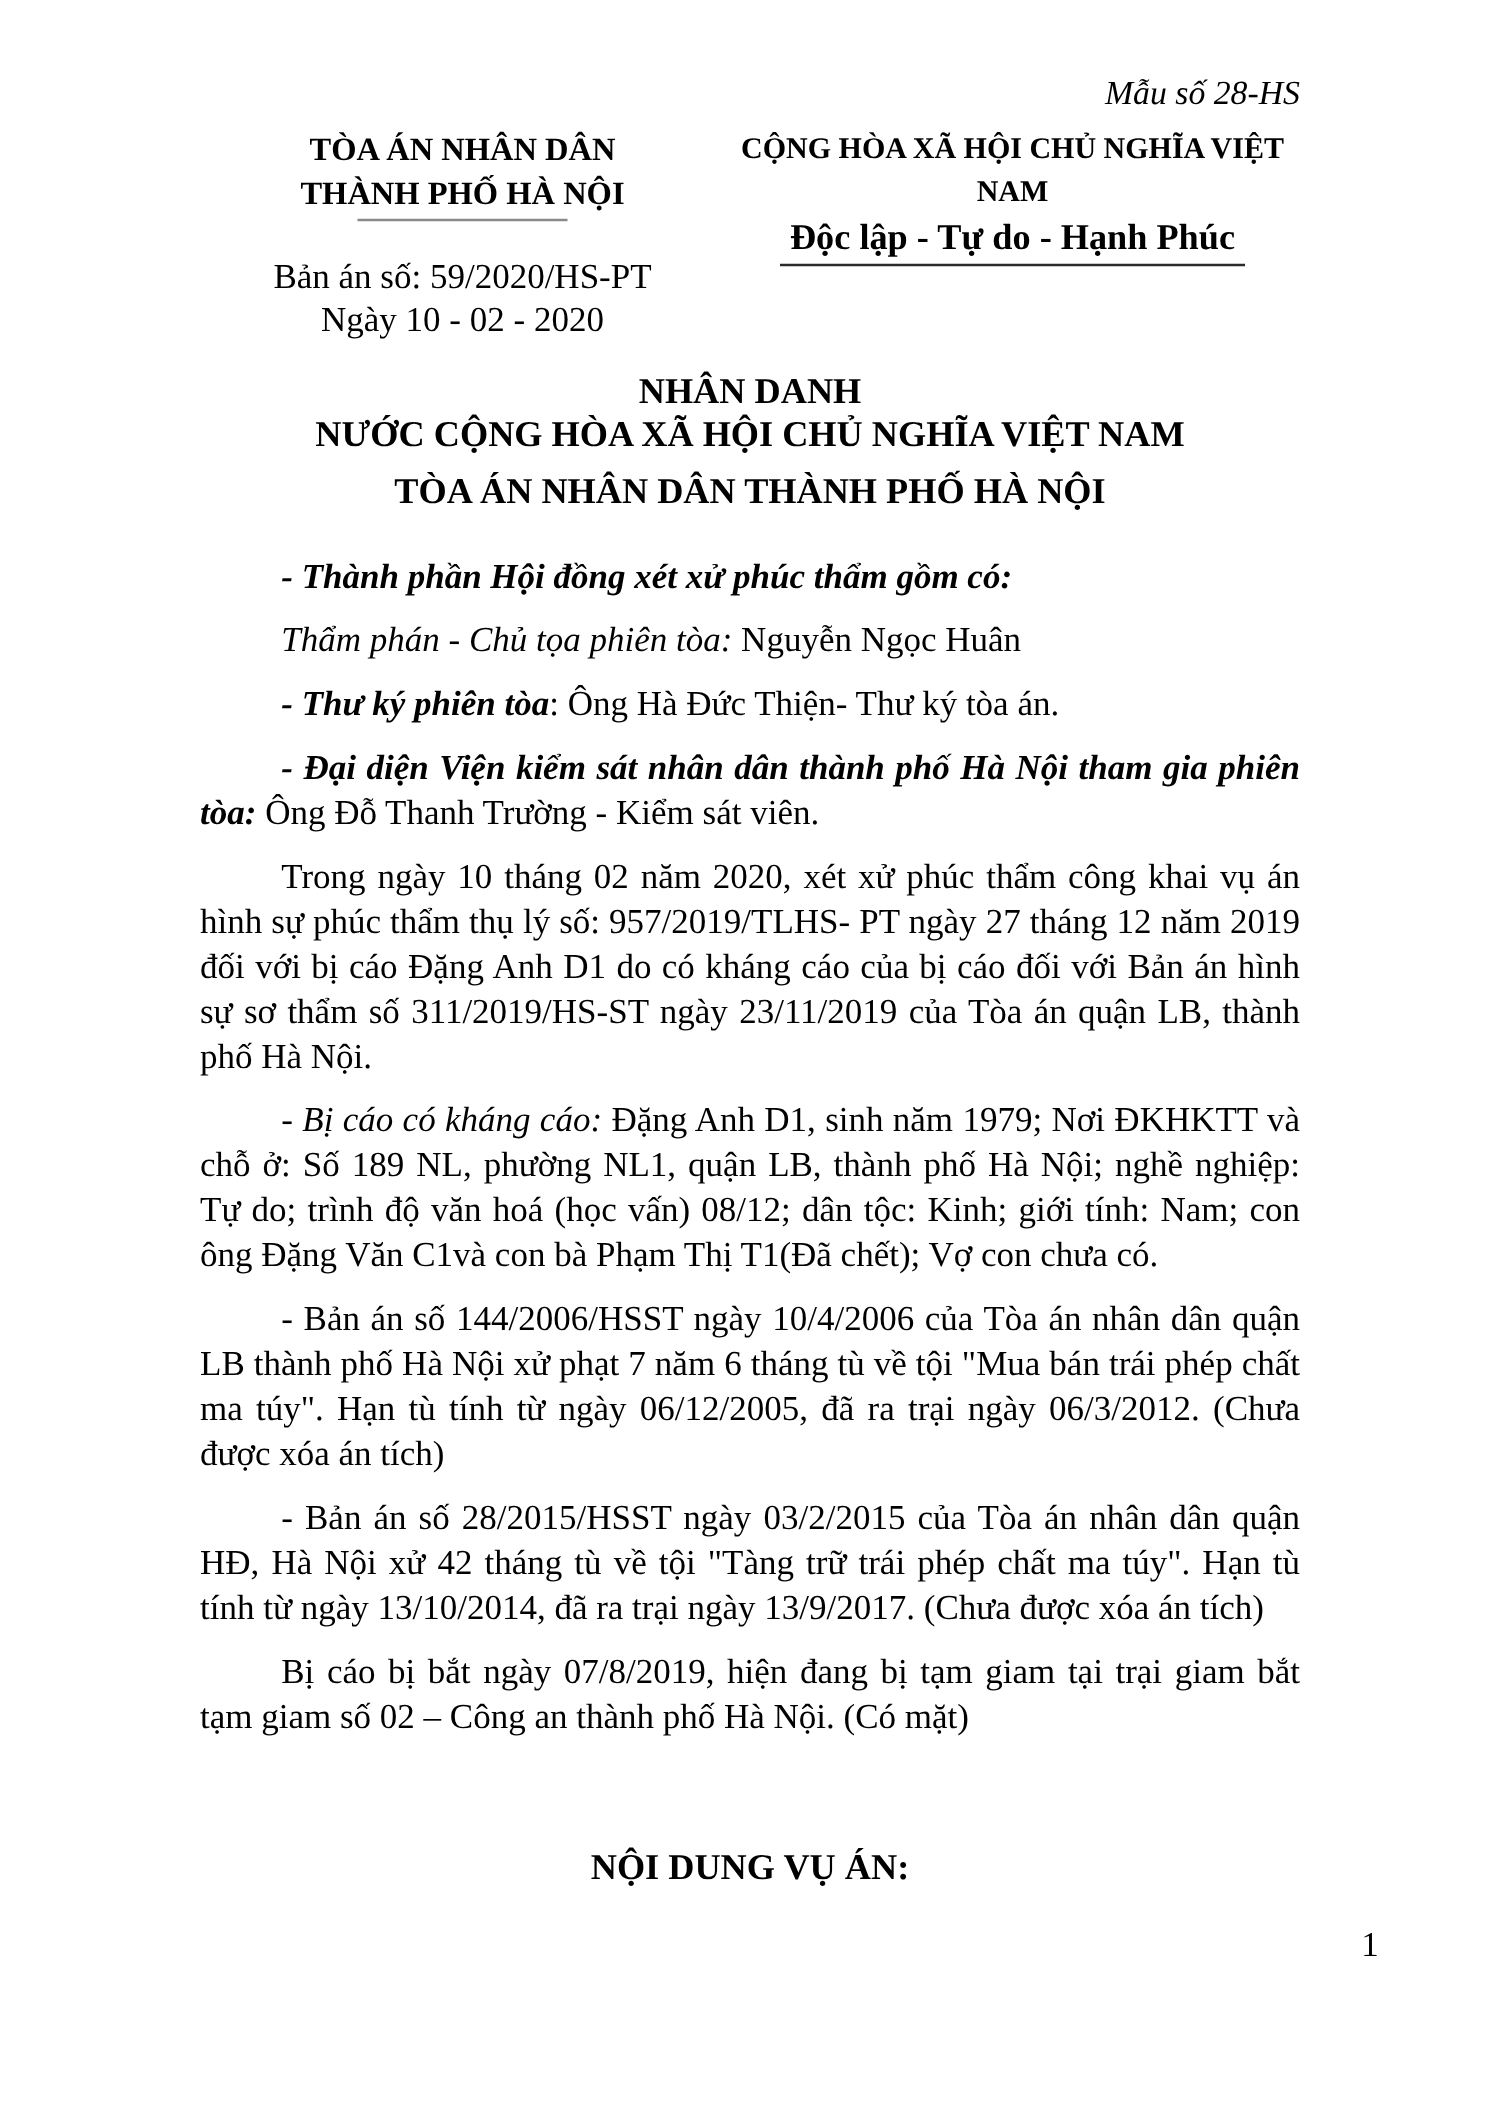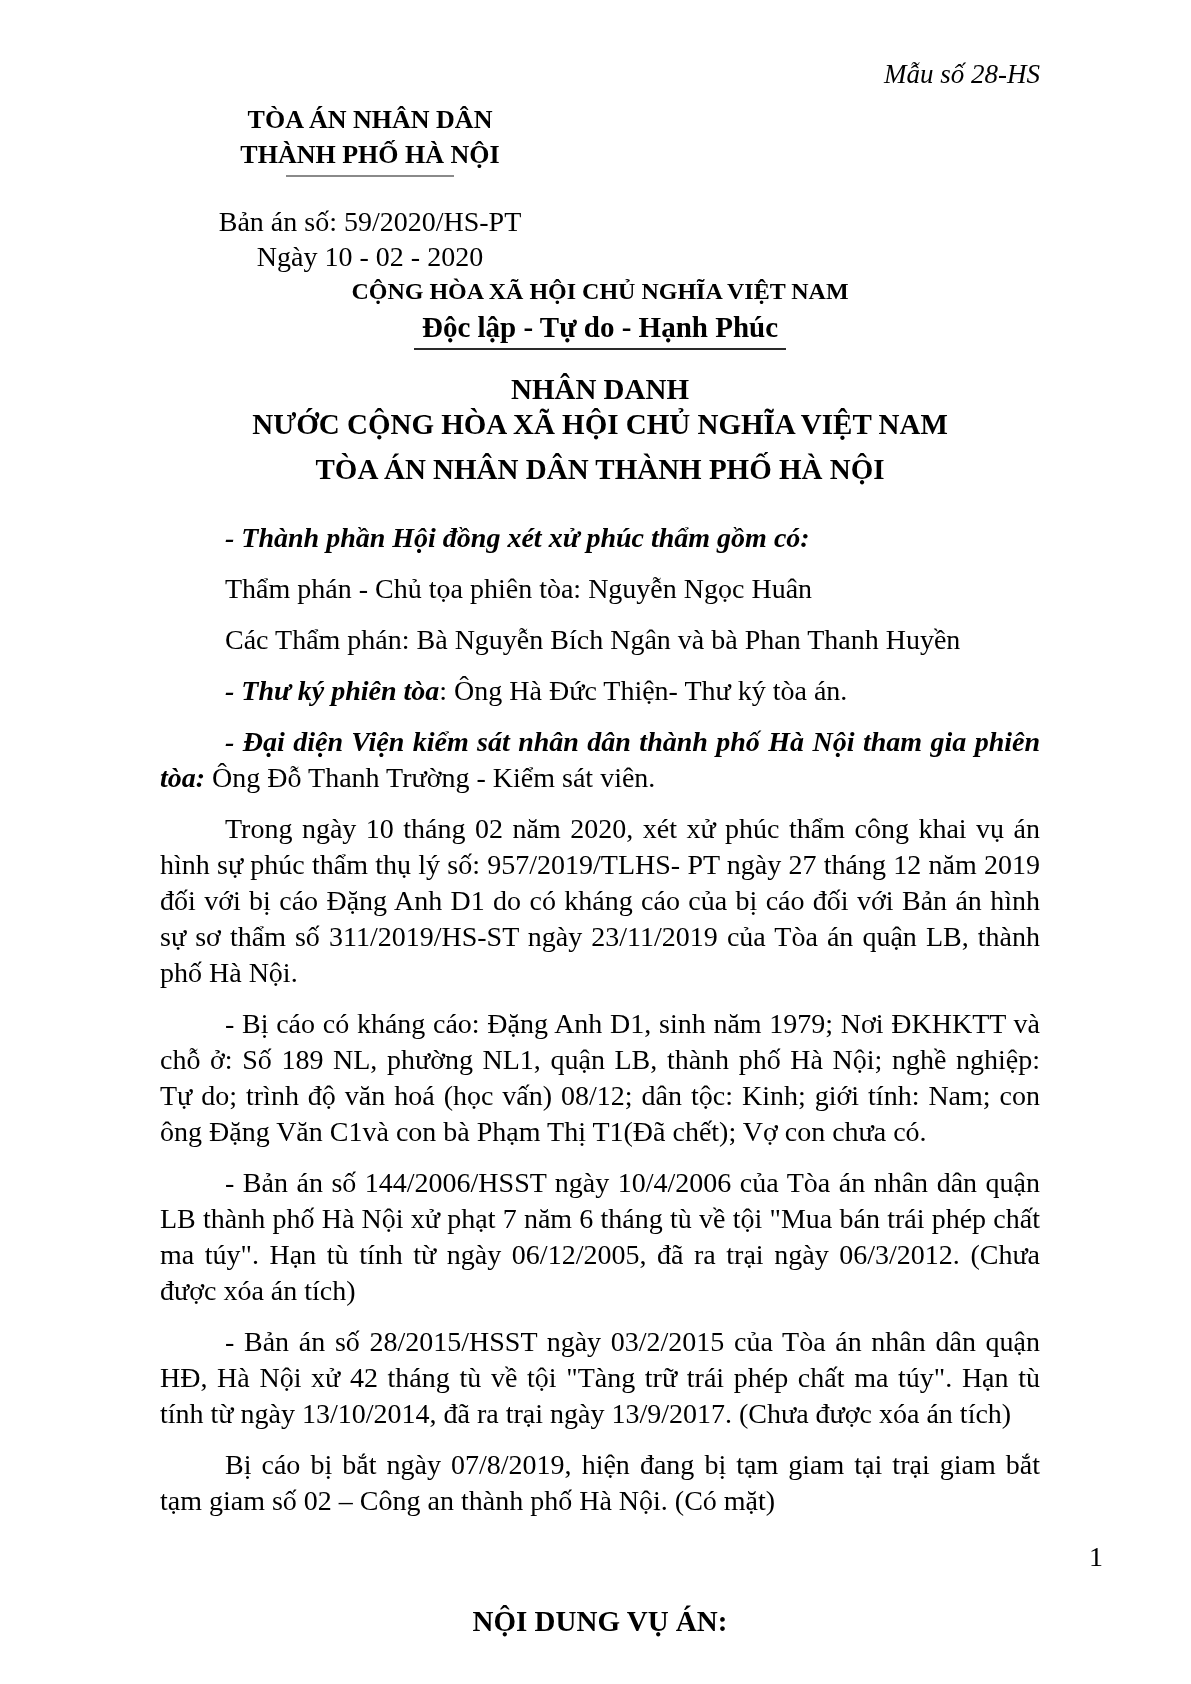--- a/index.html
+++ b/index.html
@@ -18,21 +18,21 @@
     top: 58px;
     width: 880px;
   }
   .form-number {
     text-align: right;
     font-style: italic;
     font-size: 27px;
     line-height: 32px;
     margin: 0 0 12px 0;
   }
-  .header-row { display: flex; flex-direction: column; }
+  .header-row { display: flex; }
   .col-left { width: 420px; text-align: center; }
   .court-name { font-weight: bold; font-size: 26px; line-height: 35px; }
   .rule-left {
     width: 168px;
     border: none;
     border-top: 2.5px solid #8a8a8a;
     margin: 3px auto 0 auto;
   }
   .case-meta { font-size: 28px; line-height: 35px; margin-top: 27px; }
   .col-right { flex: 1; text-align: center; }
@@ -52,21 +52,21 @@
     margin-top: 22px;
   }
   .title-line3 { margin-top: 10px; }
   .body-text {
     margin-top: 33px;
     font-size: 28px;
     line-height: 36px;
     text-align: justify;
   }
   .body-text p { margin: 0 0 15px 0; text-indent: 65px; }
-  .i  { }
+  .i  { font-style: italic; }
   .bi { font-style: italic; font-weight: bold; }
   .section-heading {
     text-align: center;
     text-indent: 0 !important;
     font-weight: bold;
     font-size: 29px;
     margin-top: 84px !important;
   }
   .page-number {
     position: absolute;
@@ -106,21 +106,20 @@
       <div>NHÂN DANH</div>
       <div>NƯỚC CỘNG HÒA XÃ HỘI CHỦ NGHĨA VIỆT NAM</div>
       <div class="title-line3">TÒA ÁN NHÂN DÂN THÀNH PHỐ HÀ NỘI</div>
     </div>
 
     <div class="body-text">
       <p><span class="bi">- Thành phần Hội đồng xét xử phúc thẩm gồm có:</span></p>
 
       <p><span class="i">Thẩm phán - Chủ tọa phiên tòa: </span><span>Nguyễn Ngọc Huân</span></p>
 
-      <p><span class="i">Các Thẩm phán: </span><span>Bà Nguyễn Bích Ngân và bà Phan Thanh Huyền</span></p>
 
       <p><span class="bi">- Thư ký phiên tòa</span><span>: Ông Hà Đức Thiện- Thư ký tòa án.</span></p>
 
       <p><span class="bi">- Đại diện Viện kiểm sát nhân dân thành phố Hà Nội tham gia phiên tòa: </span><span>Ông Đỗ Thanh Trường - Kiểm sát viên.</span></p>
 
       <p>Trong ngày 10 tháng 02 năm 2020, xét xử phúc thẩm công khai vụ án hình sự phúc thẩm thụ lý số: 957/2019/TLHS- PT ngày 27 tháng 12 năm 2019 đối với bị cáo Đặng Anh D1 do có kháng cáo của bị cáo đối với Bản án hình sự sơ thẩm số 311/2019/HS-ST ngày 23/11/2019 của Tòa án quận LB, thành phố Hà Nội.</p>
 
       <p><span class="i">- Bị cáo có kháng cáo: </span><span>Đặng Anh D1, sinh năm 1979; Nơi ĐKHKTT và chỗ ở: Số 189 NL, phường NL1, quận LB, thành phố Hà Nội; nghề nghiệp: Tự do; trình độ văn hoá (học vấn) 08/12; dân tộc: Kinh; giới tính: Nam; con ông Đặng Văn C1và con bà Phạm Thị T1(Đã chết); Vợ con chưa có.</span></p>
 
 

